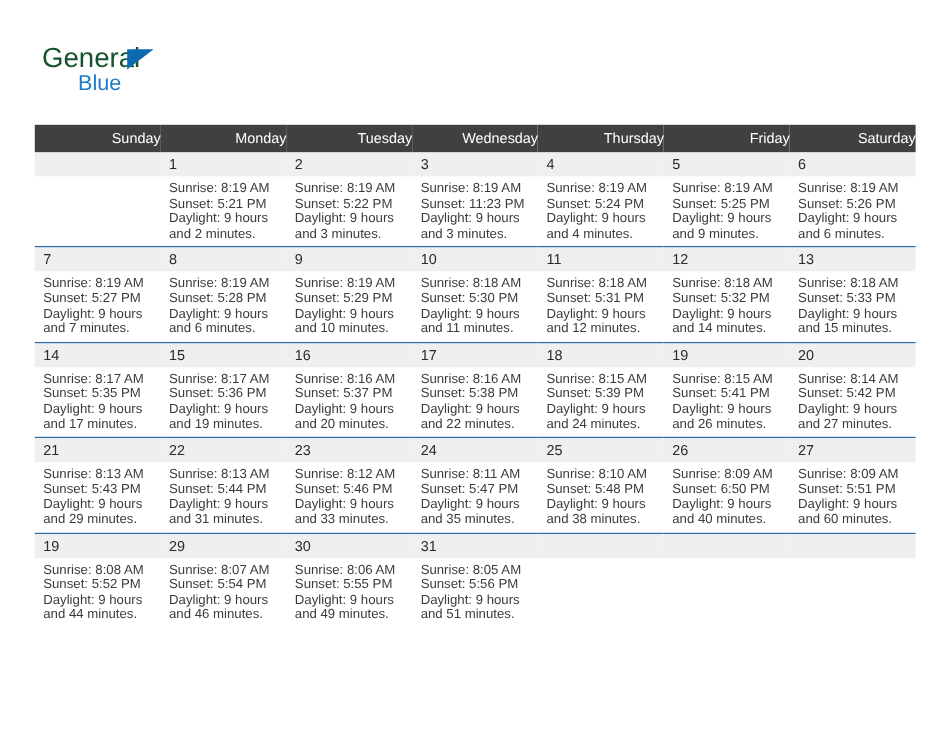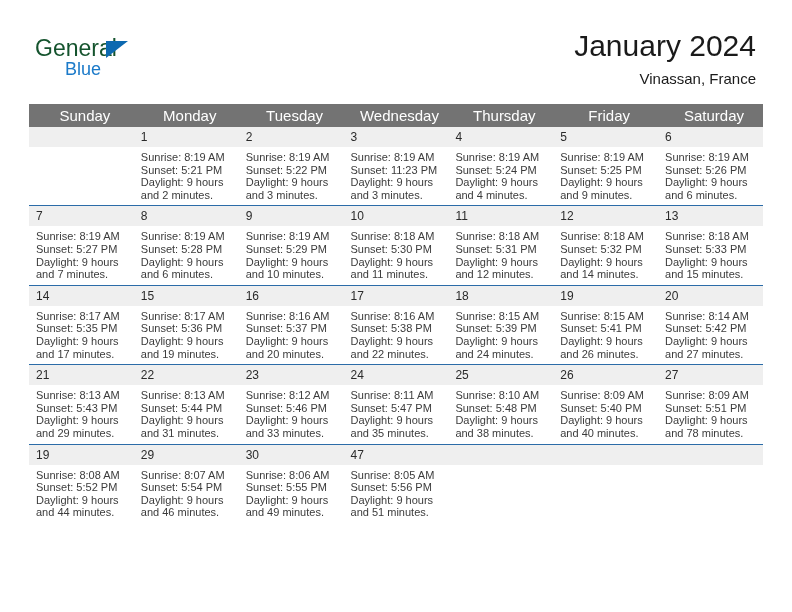--- a/index.html
+++ b/index.html
@@ -87,25 +87,25 @@
   
   .cal {
     position: absolute;
     left: 29px;
     top: 104px;
     width: 734px;
     border-collapse: collapse;
     table-layout: fixed;
   }
   .cal th {
-    background: #737373;
+    background: #404040;
     color: #ffffff;
     font-weight: normal;
-    font-size: 15px;
-    text-align: center;
+    font-size: 12px;
+    text-align: right;
     padding: 5px 0 5px 7px;
     height: 11px;
     line-height: 13px;
     border: none;
   }
   .cal td {
     vertical-align: top;
     padding: 0;
     border: none;
     border-top: 1px solid #2b6ca8;
@@ -141,24 +141,20 @@
 <div class="page">
 
   <div class="header">
 
     <div class="logo">
       <span class="logo-general">General</span>
       <span class="logo-tri"></span>
       <span class="logo-blue">Blue</span>
     </div>
 
-    <div class="title-block">
-      <div class="cal-title">January 2024</div>
-      <div class="cal-subtitle">Vinassan, France</div>
-    </div>
 
   </div>
 
   <table class="cal">
     <thead>
       <tr>
         <th>Sunday</th>
         <th>Monday</th>
         <th>Tuesday</th>
         <th>Wednesday</th>
@@ -400,32 +396,32 @@
               <div>Sunrise: 8:10 AM</div>
               <div>Sunset: 5:48 PM</div>
               <div>Daylight: 9 hours</div>
               <div>and 38 minutes.</div>
             </div>
           </td>
           <td>
             <div class="daynum">26</div>
             <div class="info">
               <div>Sunrise: 8:09 AM</div>
-              <div>Sunset: 5:40 PM</div>
+              <div>Sunset: 6:50 PM</div>
               <div>Daylight: 9 hours</div>
               <div>and 40 minutes.</div>
             </div>
           </td>
           <td>
             <div class="daynum">27</div>
             <div class="info">
               <div>Sunrise: 8:09 AM</div>
               <div>Sunset: 5:51 PM</div>
               <div>Daylight: 9 hours</div>
-              <div>and 78 minutes.</div>
+              <div>and 60 minutes.</div>
             </div>
           </td>
         </tr>
         <tr class="week-row">
           <td>
             <div class="daynum">19</div>
             <div class="info">
               <div>Sunrise: 8:08 AM</div>
               <div>Sunset: 5:52 PM</div>
               <div>Daylight: 9 hours</div>
@@ -444,21 +440,21 @@
           <td>
             <div class="daynum">30</div>
             <div class="info">
               <div>Sunrise: 8:06 AM</div>
               <div>Sunset: 5:55 PM</div>
               <div>Daylight: 9 hours</div>
               <div>and 49 minutes.</div>
             </div>
           </td>
           <td>
-            <div class="daynum">47</div>
+            <div class="daynum">31</div>
             <div class="info">
               <div>Sunrise: 8:05 AM</div>
               <div>Sunset: 5:56 PM</div>
               <div>Daylight: 9 hours</div>
               <div>and 51 minutes.</div>
             </div>
           </td>
           <td>
             <div class="daynum empty"></div>
           </td>

